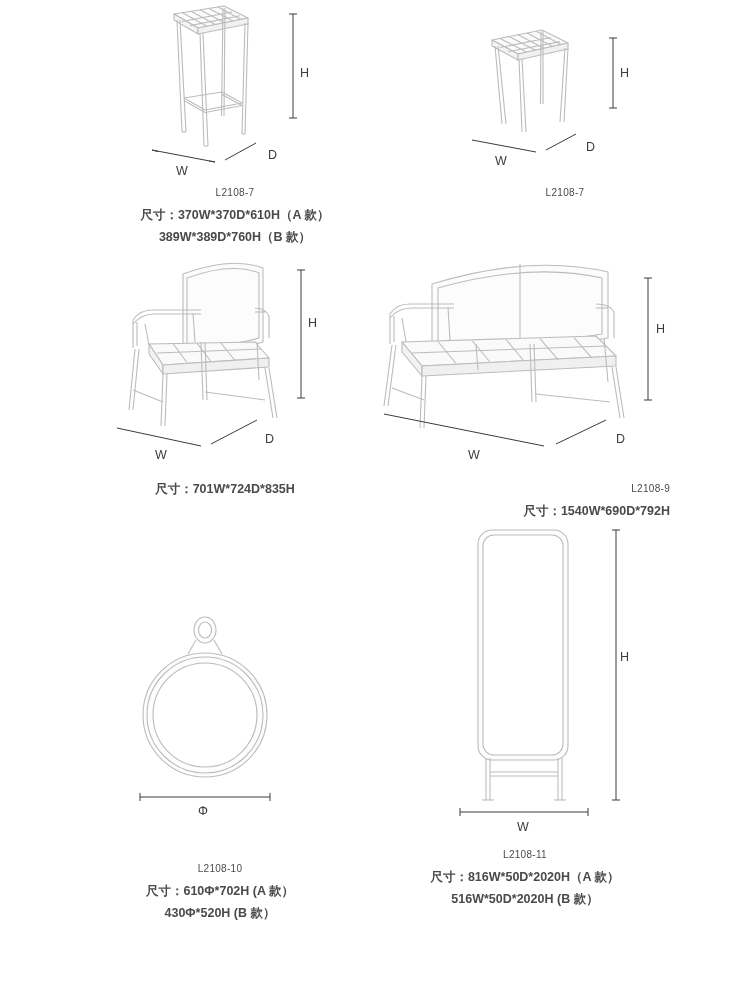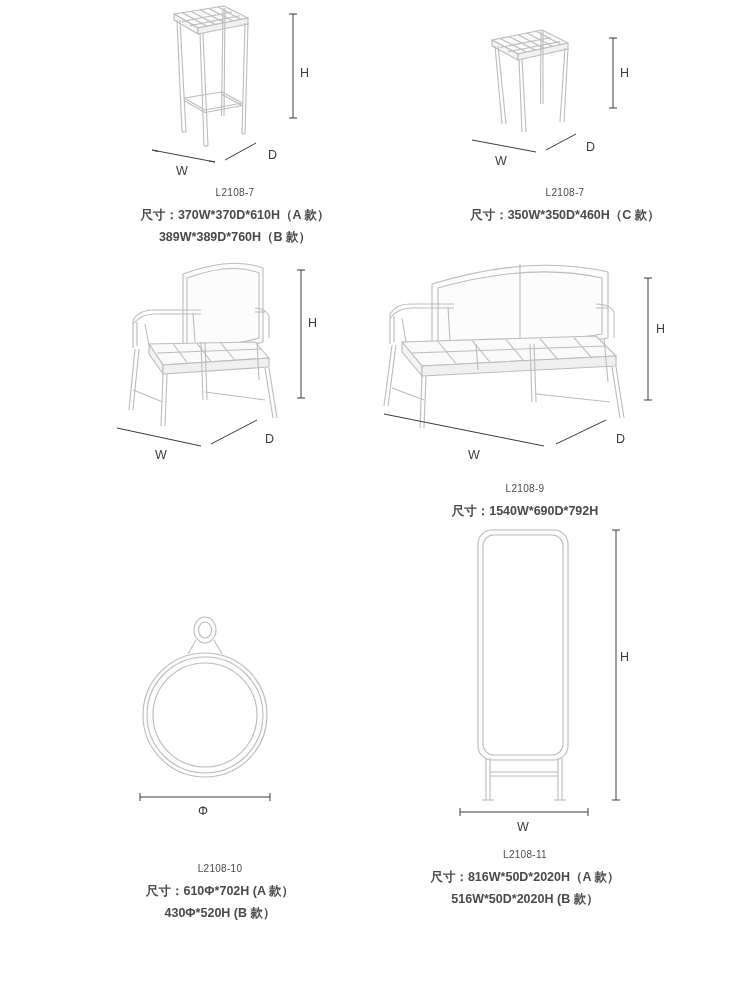--- a/index.html
+++ b/index.html
@@ -139,21 +139,20 @@
         <path d="M159 38 L167 38"></path>
         <path d="M159 108 L167 108"></path>
       </g>
     </svg>
     <div class="dimlabel" style="left:45px; top:154px;">W</div>
     <div class="dimlabel" style="left:136px; top:140px;">D</div>
     <div class="dimlabel" style="left:170px; top:66px;">H</div>
 
     <div class="caption" style="position:absolute; left:-30px; top:182px; width:290px;">
       <div class="code">L2108-7</div>
-      <div class="dim">尺寸：350W*350D*460H（C 款）</div>
     </div>
   </div>
 
   <div class="cell" style="left:105px; top:250px; width:260px; height:280px;">
     <svg width="260" height="215" viewBox="0 0 260 215">
       <g fill="none" stroke="#bcbcbc" stroke-width="1.1" stroke-linejoin="round">
 
         <path d="M78 24 Q126 6 158 18 L158 92 Q120 104 78 98 Z" fill="#fcfcfc"></path>
         <path d="M82 28 Q126 12 154 23 L154 88 Q120 98 82 94 Z"></path>
 
@@ -195,20 +194,21 @@
         <path d="M196 20 L196 148"></path>
         <path d="M192 20 L200 20"></path>
         <path d="M192 148 L200 148"></path>
       </g>
     </svg>
     <div class="dimlabel" style="left:50px; top:198px;">W</div>
     <div class="dimlabel" style="left:160px; top:182px;">D</div>
     <div class="dimlabel" style="left:203px; top:66px;">H</div>
 
     <div class="caption" style="position:absolute; left:-25px; top:228px; width:290px;">
+      <div class="dim">尺寸：701W*724D*835H</div>
     </div>
   </div>
 
   <div class="cell" style="left:380px; top:250px; width:320px; height:280px;">
     <svg width="320" height="215" viewBox="0 0 320 215">
       <g fill="none" stroke="#bcbcbc" stroke-width="1.1" stroke-linejoin="round">
 
         <path d="M52 34 Q150 4 228 22 L228 88 Q140 104 52 96 Z" fill="#fcfcfc"></path>
         <path d="M58 38 Q150 12 222 28 L222 84 Q140 98 58 92 Z"></path>
         <path d="M140 14 L140 96"></path>
@@ -251,21 +251,21 @@
         <path d="M176 194 L226 170"></path>
         <path d="M268 28 L268 150"></path>
         <path d="M264 28 L272 28"></path>
         <path d="M264 150 L272 150"></path>
       </g>
     </svg>
     <div class="dimlabel" style="left:88px; top:198px;">W</div>
     <div class="dimlabel" style="left:236px; top:182px;">D</div>
     <div class="dimlabel" style="left:276px; top:72px;">H</div>
 
-    <div class="caption" style="position:absolute; left:0px; top:228px; width:290px;">
+    <div class="caption" style="position:absolute; left:0px; top:228px; width:290px;text-align:right;">
       <div class="code">L2108-9</div>
       <div class="dim">尺寸：1540W*690D*792H</div>
     </div>
   </div>
 
   <div class="cell" style="left:110px; top:600px; width:250px; height:360px;">
     <svg width="250" height="230" viewBox="0 0 250 230">
       <g fill="none" stroke="#bcbcbc" stroke-width="1.1">
 
         <ellipse cx="95" cy="30" rx="11" ry="13" fill="#fdfdfd"></ellipse>

